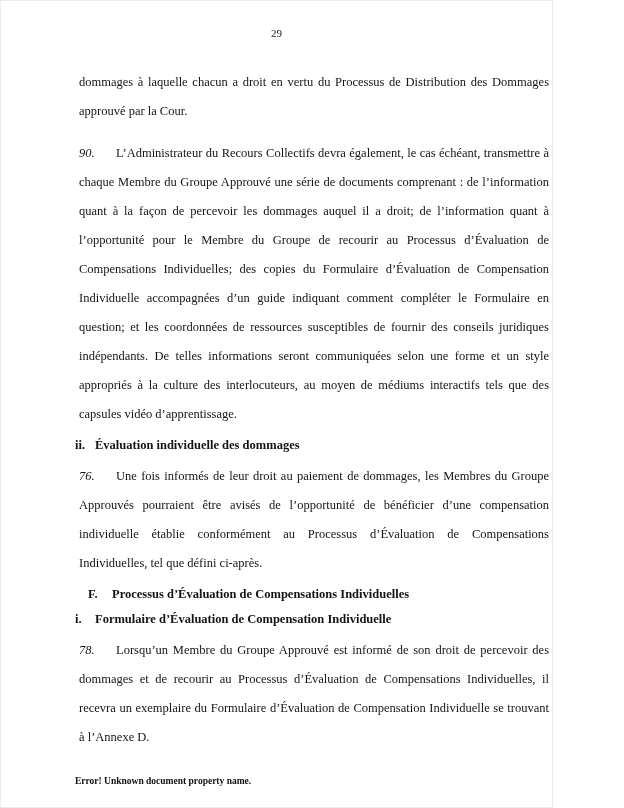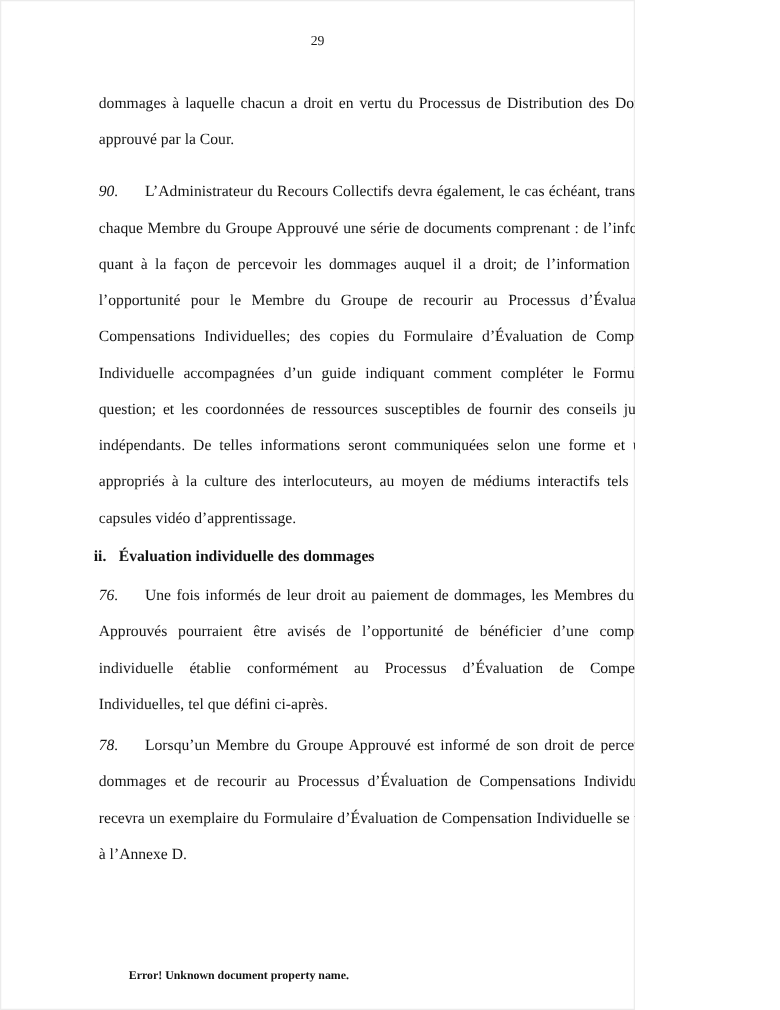--- a/index.html
+++ b/index.html
@@ -1,21 +1,21 @@
 <!DOCTYPE html>
 <html><head>
 <meta charset="utf-8">
 <style>
   * { box-sizing: border-box; }
   html, body { margin: 0; padding: 0; }
   body { background: #ffffff; }
 
   .page {
     position: relative;
-    width: 508px;
+    width: 553px;
     height: 808px;
     background: #ffffff;
     font-family: "Liberation Serif", "DejaVu Serif", serif;
     color: #141414;
     box-shadow: inset 0 0 0 1px #ececec;
     overflow: hidden;
   }
 
   .page-number {
     position: absolute;
@@ -63,41 +63,42 @@
   .heading.section { padding-left: 13px; }
   .heading.section .hnum { width: 24px; }
 
   .footer {
     position: absolute;
     left: 75px;
     bottom: 22px;
     font-size: 9.5px;
     font-weight: bold;
     color: #111;
-    margin-left: 28px;
   }
 </style>
 </head>
 <body>
 
 <div class="page">
 
   <div class="page-number">29</div>
 
   <div class="content">
 
     <p class="para mb13">dommages à laquelle chacun a droit en vertu du Processus de Distribution des Dommages approuvé par la Cour.</p>
 
     <p class="para"><span class="num">90.</span><span>L’Administrateur du Recours Collectifs devra également, le cas échéant, transmettre à chaque Membre du Groupe Approuvé une série de documents comprenant : de l’information quant à la façon de percevoir les dommages auquel il a droit;  de l’information quant à l’opportunité pour le Membre du Groupe de recourir au Processus d’Évaluation de Compensations Individuelles; des copies du Formulaire d’Évaluation de Compensation Individuelle accompagnées d’un guide indiquant comment compléter le Formulaire en question; et les coordonnées de ressources susceptibles de fournir des conseils juridiques indépendants. De telles informations seront communiquées selon une forme et un style appropriés à la culture des interlocuteurs, au moyen de médiums interactifs tels que des capsules vidéo d’apprentissage.</span></p>
 
     <h3 class="heading italic"><span class="hnum">ii.</span><span>Évaluation individuelle des dommages</span></h3>
 
     <p class="para"><span class="num">76.</span><span>Une fois informés de leur droit au paiement de dommages, les Membres du Groupe Approuvés pourraient être avisés de l’opportunité de bénéficier d’une compensation individuelle établie conformément au Processus d’Évaluation de Compensations Individuelles, tel que défini ci-après.</span></p>
 
+    <h3 class="heading section"><span class="hnum">F.</span><span>Processus d’Évaluation de Compensations Individuelles</span></h3>
 
+    <h3 class="heading italic"><span class="hnum">i.</span><span>Formulaire d’Évaluation de Compensation Individuelle</span></h3>
 
     <p class="para mb8"><span class="num">78.</span><span>Lorsqu’un Membre du Groupe Approuvé est informé de son droit de percevoir des dommages et de recourir au Processus d’Évaluation de Compensations Individuelles, il recevra un exemplaire du Formulaire d’Évaluation de Compensation Individuelle se trouvant à l’Annexe D.</span></p>
 
 
   </div>
 
   <div class="footer">Error! Unknown document property name.</div>
 
 </div>
 

